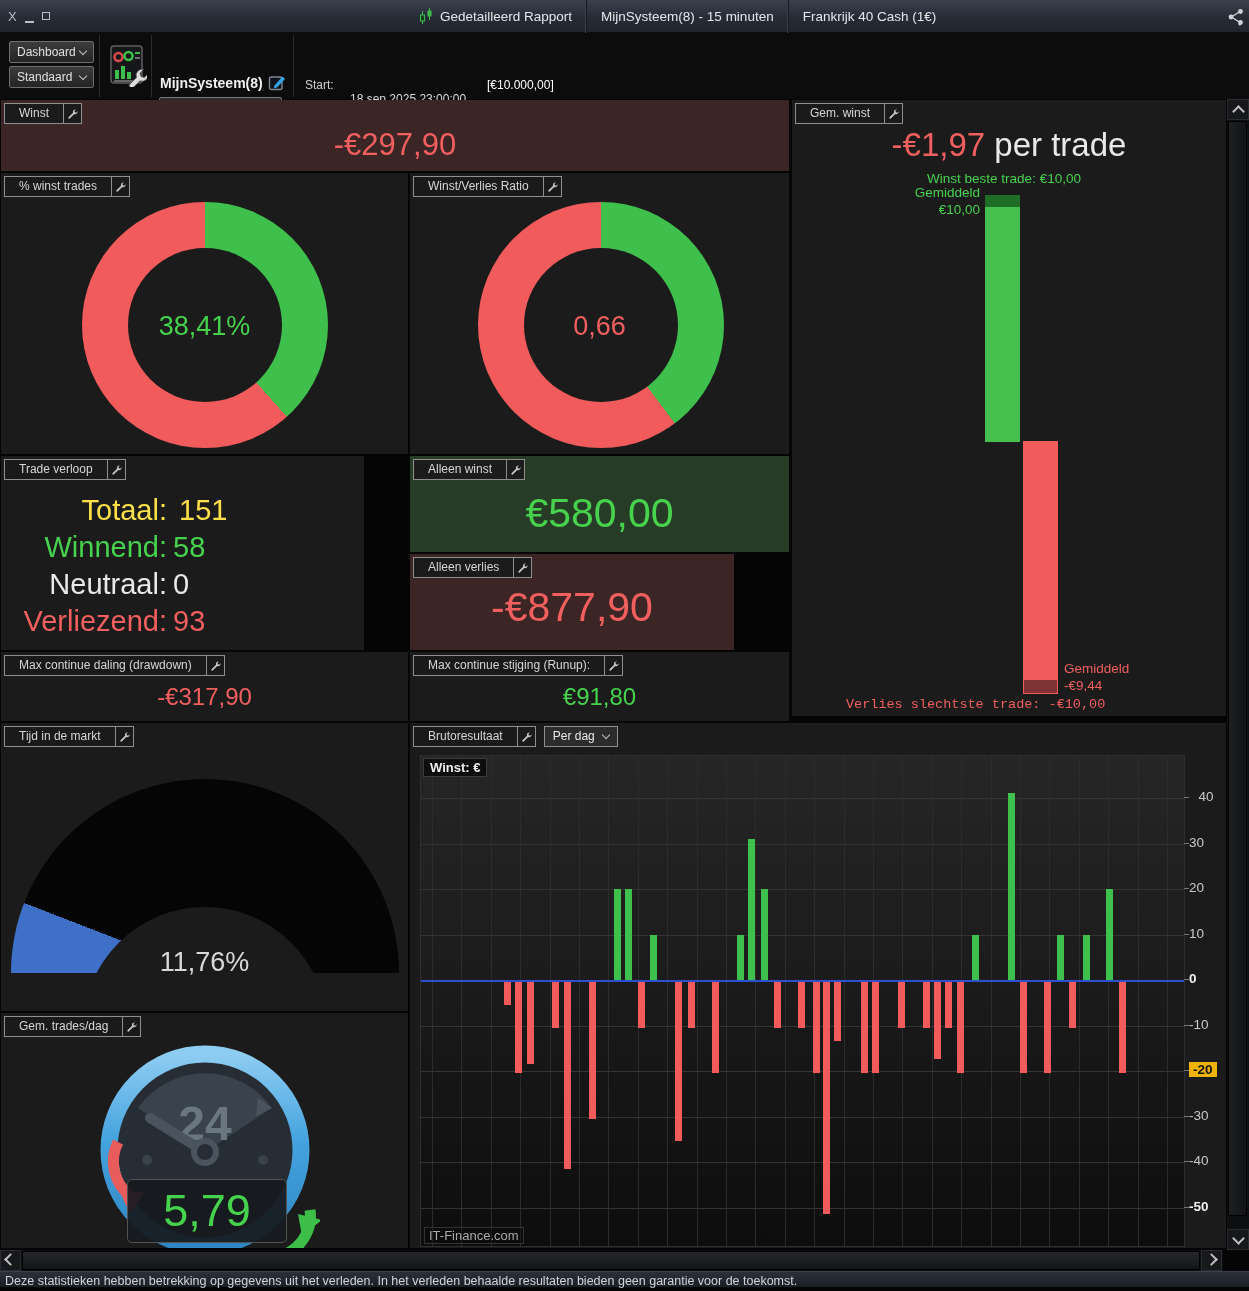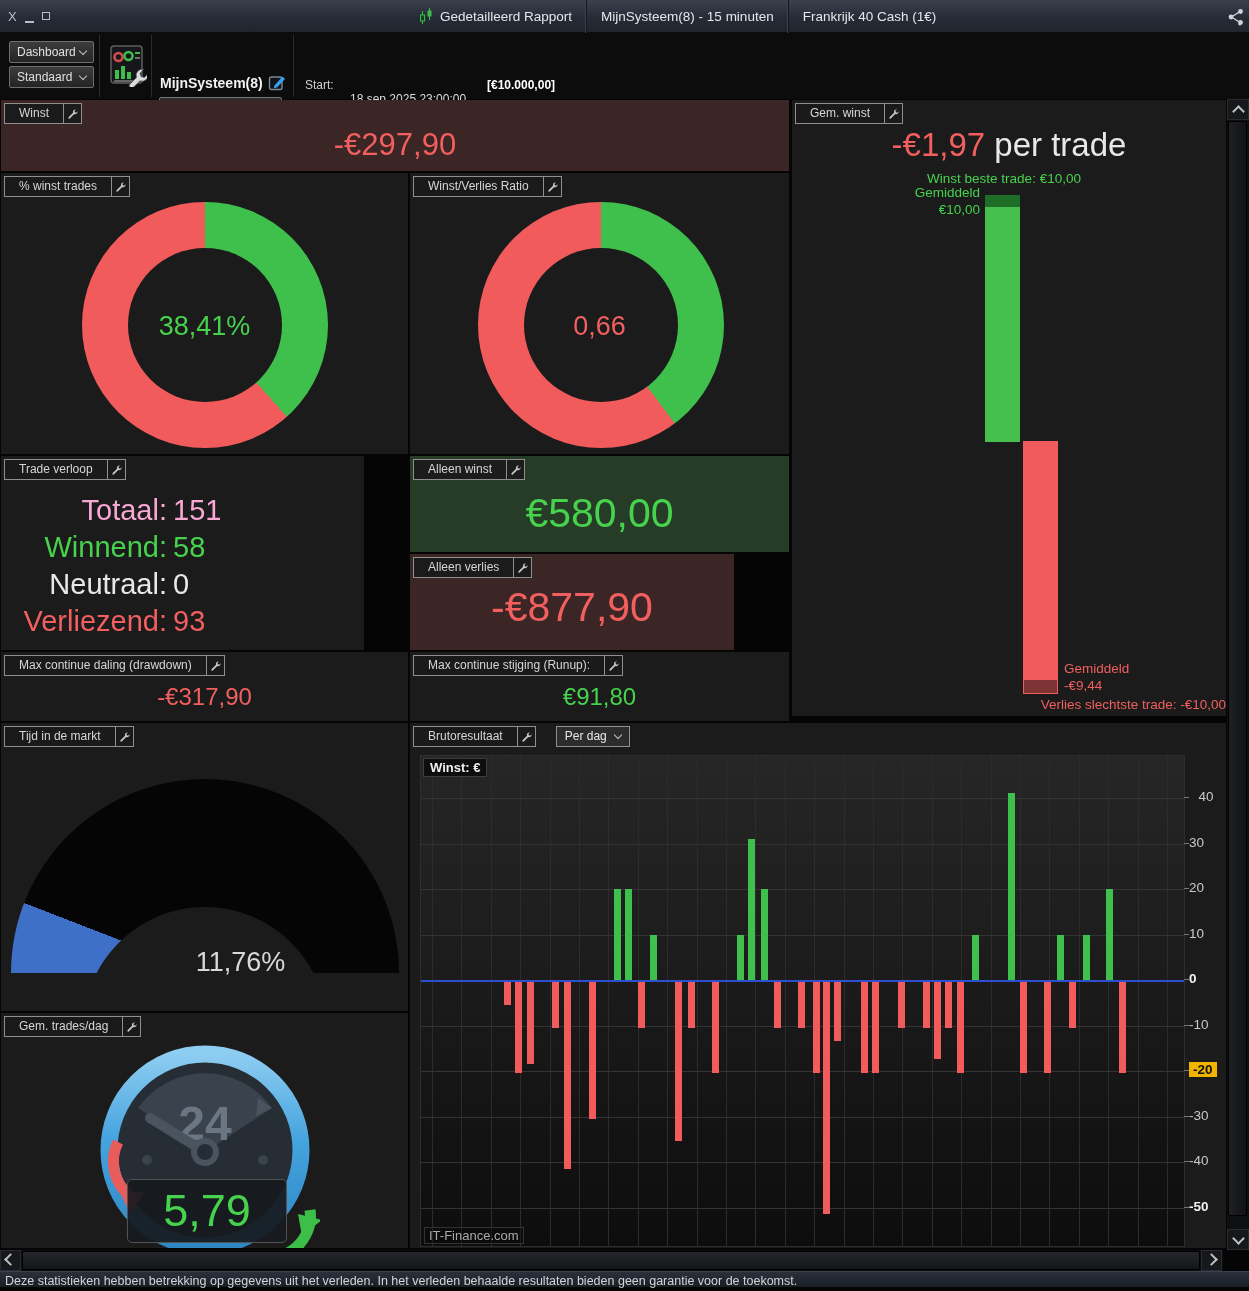--- a/index.html
+++ b/index.html
@@ -17,34 +17,34 @@
   .toolbar{position:absolute;left:0;top:33px;width:100%;height:66px;background:#0c0c0c;}
   .tbtn{position:absolute;width:85px;height:22px;box-sizing:border-box;border:1px solid #6e6e6e;border-radius:2px;
     background:linear-gradient(#3c3c3c,#242424);font-size:12px;color:#e0e0e0;display:flex;align-items:center;
     padding:0 7px;justify-content:space-between;cursor:pointer;}
   .tsep{position:absolute;top:2px;width:1px;height:62px;background:#2b2b2b;}
   .sysname{position:absolute;left:160px;top:42px;font-size:14px;font-weight:bold;color:#f2f2f2;}
   .select{position:absolute;box-sizing:border-box;border:1px solid #787878;border-radius:2px;background:#2c2c2c;
     font-size:12.5px;color:#e8e8e8;display:flex;align-items:center;justify-content:space-between;padding:0 7px;cursor:pointer;}
   .stat-label{position:absolute;font-size:12px;color:#cfcfcf;}
   .stat-val{position:absolute;font-size:12px;color:#dcdcdc;margin-top:14px;}
-  .stat-amt{position:absolute;font-size:12px;font-weight:bold;color:#fff;}
+  .stat-amt{position:absolute;font-size:12px;font-weight:normal;color:#fff;}
   .chev{display:inline-block;width:5px;height:5px;border-right:1.5px solid #c0c0c0;border-bottom:1.5px solid #c0c0c0;transform:rotate(45deg);margin-top:-3px;}
   .chevbig{width:7px;height:7px;border-width:2px;}
   .chev.up{transform:rotate(225deg);margin-top:4px;}
   .chev.left{transform:rotate(135deg);}
   .chev.right{transform:rotate(-45deg);}
   
   .panel{position:absolute;background:#1b1b1b;box-sizing:border-box;}
   .phead{position:absolute;left:3px;top:3px;display:flex;z-index:6;}
   .plabel{border:1px solid #8f8f8f;background:rgba(26,26,26,.92);color:#d6d6d6;font-size:12px;
     padding:2px 14px 3px;white-space:nowrap;}
   .pwrench{border:1px solid #8f8f8f;border-left:none;background:rgba(26,26,26,.92);width:17px;display:flex;
     align-items:center;justify-content:center;cursor:pointer;}
-  .pdrop{border:1px solid #8f8f8f;background:#2c2c2c;color:#e8e8e8;font-size:12px;margin-left:20px;
+  .pdrop{border:1px solid #8f8f8f;background:#2c2c2c;color:#e8e8e8;font-size:12px;margin-left:8px;
     padding:2px 8px 3px;display:flex;align-items:center;gap:8px;cursor:pointer;}
   .bigval{position:absolute;width:100%;text-align:center;}
   .c-red{color:#f25f5f;} .c-green{color:#47d24d;}
   
   .donut{position:absolute;width:246px;height:246px;border-radius:50%;}
   .donut::after{content:"";position:absolute;left:46px;top:46px;width:154px;height:154px;border-radius:50%;background:#1b1b1b;}
   .donut-label{position:absolute;width:100%;text-align:center;font-size:27px;z-index:2;}
   
   .tvrow{display:flex;height:37px;align-items:center;font-size:29px;}
   .tvl{width:166px;text-align:right;} .tvv{margin-left:6px;}
@@ -197,21 +197,21 @@
     <div class="gwbar" style="left:193px;top:95px;width:35px;height:247px;background:#45c04f;">
       <div style="position:absolute;left:0;top:0;width:100%;height:12px;background:#1f6e28;"></div>
     </div>
     <div class="gwbar" style="left:231px;top:341px;width:35px;height:253px;background:#f15b5b;">
       <div style="position:absolute;left:0;bottom:0;width:100%;height:15px;background:#7e3434;border:1px solid #f15b5b;box-sizing:border-box;"></div>
     </div>
     <div class="gwlbl c-red" style="left:272px;top:560px;">
       <span>Gemiddeld</span><br>
       <span>-€9,44</span>
     </div>
-    <div class="gwlbl c-red" style="left:54px;top:596px;width:380px;text-align:right;">Verlies slechtste trade: -€10,00</div>
+    <div class="gwlbl c-red" style="left:54px;top:596px;width:380px;text-align:left;font-family:Liberation Mono, monospace;">Verlies slechtste trade: -€10,00</div>
   </div>
 
   <div class="panel" style="left:1px;top:173px;width:407px;height:281px;">
     <div class="phead">
         <span class="plabel">% winst trades</span>
         <span class="pwrench">
           <svg width="11" height="11" viewBox="0 0 16 16">
             <path d="M12.9 2.2a3.6 3.6 0 0 0-4.1 4.8L2.2 13.6a1.3 1.3 0 0 0 1.8 1.8l6.6-6.6a3.6 3.6 0 0 0 4.8-4.1l-2.1 2.1-1.9-.6-.6-1.9z" fill="#c8c8c8"></path>
           </svg>
         </span>
@@ -236,21 +236,21 @@
   <div class="panel" style="left:1px;top:456px;width:363px;height:194px;">
     <div class="phead">
         <span class="plabel">Trade verloop</span>
         <span class="pwrench">
           <svg width="11" height="11" viewBox="0 0 16 16">
             <path d="M12.9 2.2a3.6 3.6 0 0 0-4.1 4.8L2.2 13.6a1.3 1.3 0 0 0 1.8 1.8l6.6-6.6a3.6 3.6 0 0 0 4.8-4.1l-2.1 2.1-1.9-.6-.6-1.9z" fill="#c8c8c8"></path>
           </svg>
         </span>
       </div>
     <div style="position:absolute;left:0;top:36px;width:100%;">
-      <div class="tvrow" style="color:#f9a8d4;">
+      <div class="tvrow" style="color:#fde047;gap:6px;">
           <span class="tvl">Totaal:</span>
           <span class="tvv">151</span>
         </div>
       <div class="tvrow c-green">
           <span class="tvl">Winnend:</span>
           <span class="tvv">58</span>
         </div>
       <div class="tvrow" style="color:#e8e8e8;">
           <span class="tvl">Neutraal:</span>
           <span class="tvv">0</span>
@@ -313,21 +313,21 @@
   <div class="panel" style="left:1px;top:723px;width:407px;height:288px;">
     <div class="phead">
         <span class="plabel">Tijd in de markt</span>
         <span class="pwrench">
           <svg width="11" height="11" viewBox="0 0 16 16">
             <path d="M12.9 2.2a3.6 3.6 0 0 0-4.1 4.8L2.2 13.6a1.3 1.3 0 0 0 1.8 1.8l6.6-6.6a3.6 3.6 0 0 0 4.8-4.1l-2.1 2.1-1.9-.6-.6-1.9z" fill="#c8c8c8"></path>
           </svg>
         </span>
       </div>
     <div class="gauge" id="market-gauge" style="background: conic-gradient(from 270deg at 50% 100%, rgb(62, 112, 200) 0deg, rgb(62, 112, 200) 21.168deg, rgb(5, 5, 5) 21.168deg, rgb(5, 5, 5) 180deg, rgba(0, 0, 0, 0) 180deg, rgba(0, 0, 0, 0) 360deg);"></div>
-    <div class="bigval" style="top:224px;font-size:27px;color:#d8d8d8;z-index:2;margin-left:36px;">11,76%</div>
+    <div class="bigval" style="top:224px;font-size:27px;color:#d8d8d8;z-index:2;">11,76%</div>
   </div>
 
   <div class="panel" style="left:1px;top:1013px;width:407px;height:235px;overflow:hidden;">
     <div class="phead">
         <span class="plabel">Gem. trades/dag</span>
         <span class="pwrench">
           <svg width="11" height="11" viewBox="0 0 16 16">
             <path d="M12.9 2.2a3.6 3.6 0 0 0-4.1 4.8L2.2 13.6a1.3 1.3 0 0 0 1.8 1.8l6.6-6.6a3.6 3.6 0 0 0 4.8-4.1l-2.1 2.1-1.9-.6-.6-1.9z" fill="#c8c8c8"></path>
           </svg>
         </span>

